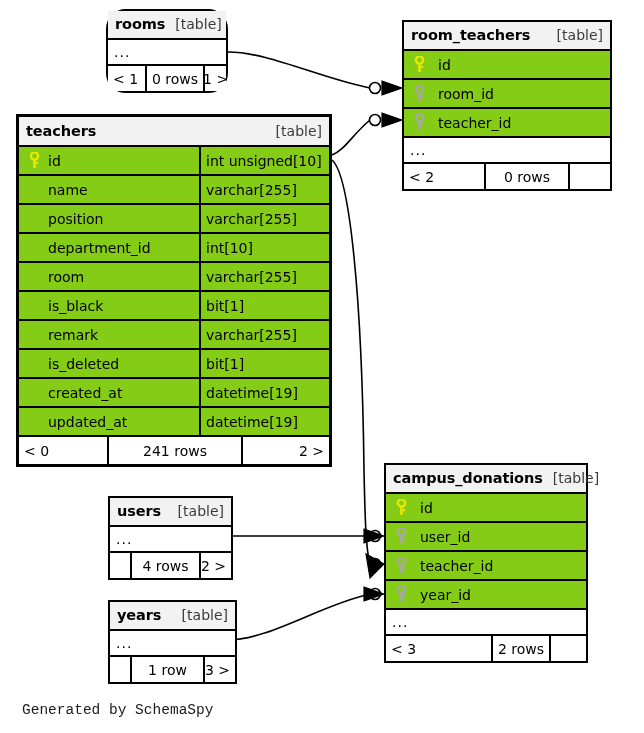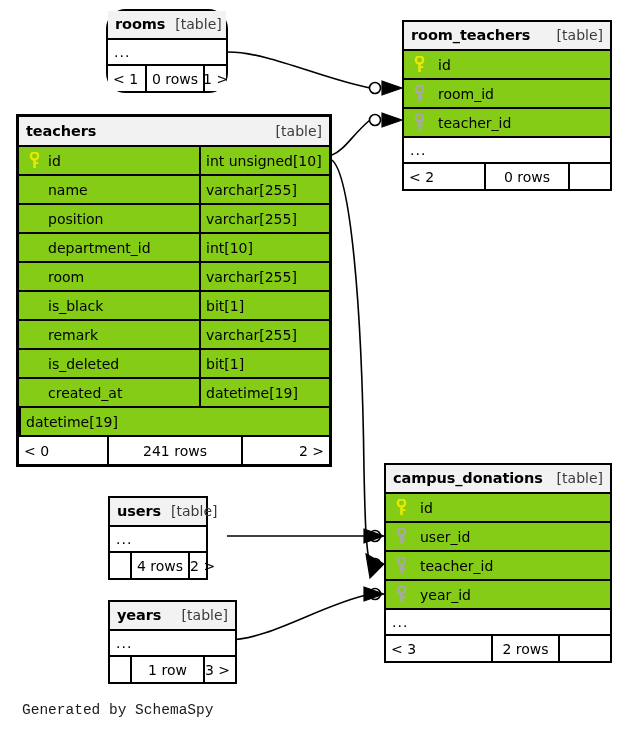--- a/index.html
+++ b/index.html
@@ -58,22 +58,22 @@
   .fc-right{justify-content:flex-end;}
 
   .credit{
     position:absolute;left:22px;top:702px;font-size:14.5px;color:#1a1a1a;z-index:3;white-space:nowrap;font-family:Liberation Mono, monospace;
   }
 
   
   #node-rooms{left:106px;top:9px;width:122px;border-radius:20px;}
   #node-room_teachers{left:402px;top:20px;width:210px;}
   #node-teachers{left:16px;top:114px;width:316px;}
-  #node-campus_donations{left:384px;top:463px;width:228px;}
-  #node-users{left:108px;top:496px;width:100px;}
+  #node-campus_donations{left:384px;top:463px;width:204px;}
+  #node-users{left:108px;top:496px;width:125px;}
   #node-years{left:108px;top:600px;width:129px;}
 
   #node-teachers .col-type{width:130px;flex:0 0 130px;}
   #node-teachers .col-left{flex:1 1 auto;}
 </style>
 </head>
 <body>
 
 <div id="diagram">
 
@@ -251,20 +251,24 @@
 
     <div class="col-row">
       <div class="col-left">
           <span class="key-slot empty"></span>
         <span class="col-name">created_at</span>
         </div>
       <div class="col-type">datetime[19]</div>
     </div>
 
     <div class="col-row">
+      <div class="col-left">
+          <span class="key-slot empty"></span>
+        <span class="col-name">updated_at</span>
+        </div>
       <div class="col-type">datetime[19]</div>
     </div>
 
     <div class="footer-row" style="height:27px;">
       <div class="footer-cell fc-left" style="width:88px;flex:0 0 88px;">&lt; 0</div>
       <div class="footer-cell fc-center" style="flex:1 1 auto;">241 rows</div>
       <div class="footer-cell fc-right" style="width:88px;flex:0 0 88px;">2 &gt;</div>
     </div>
   </div>
 

